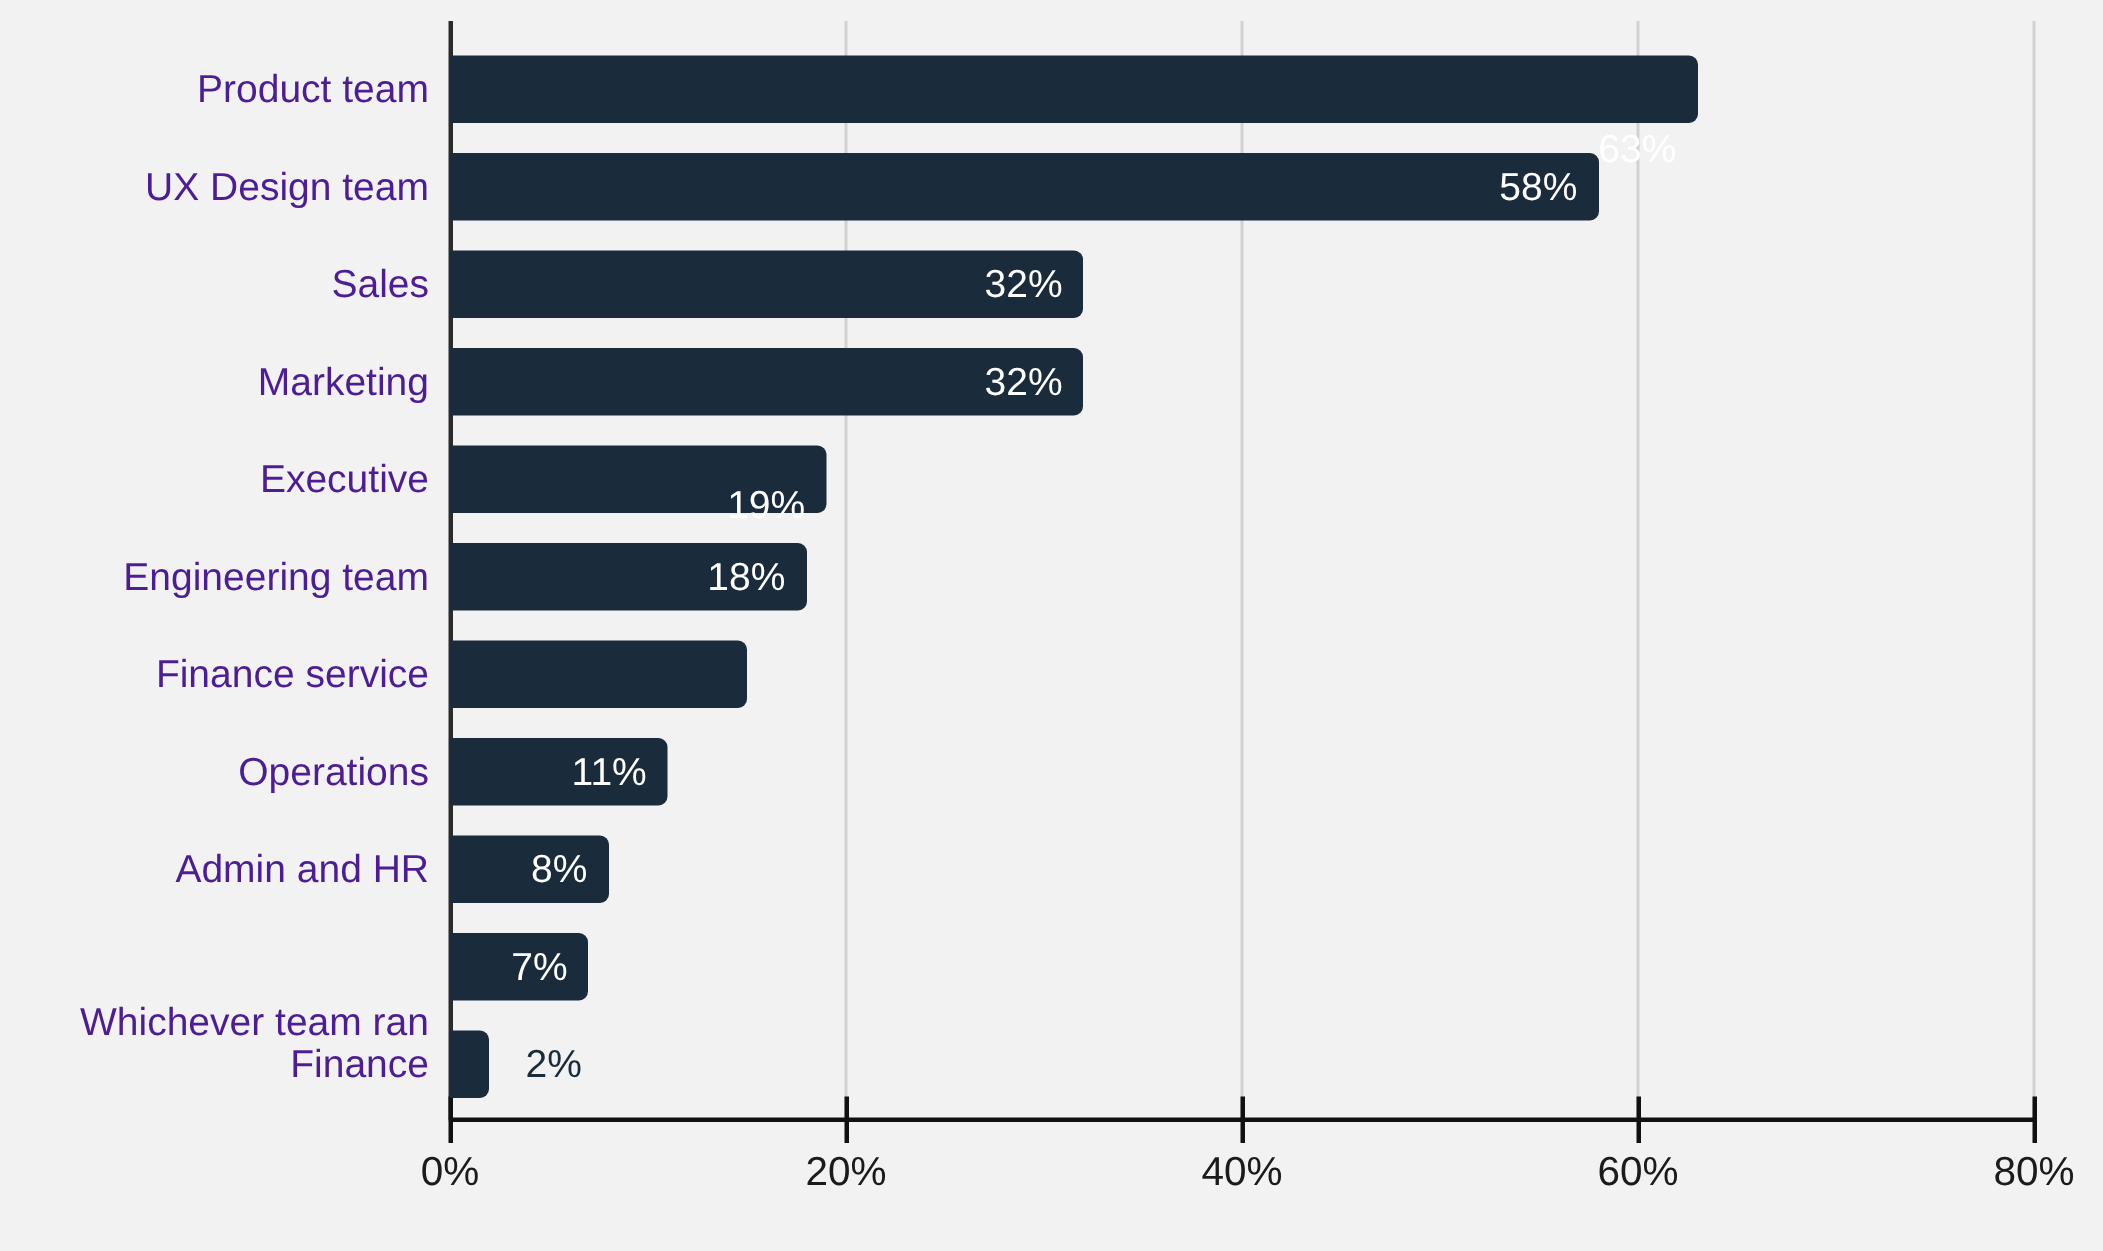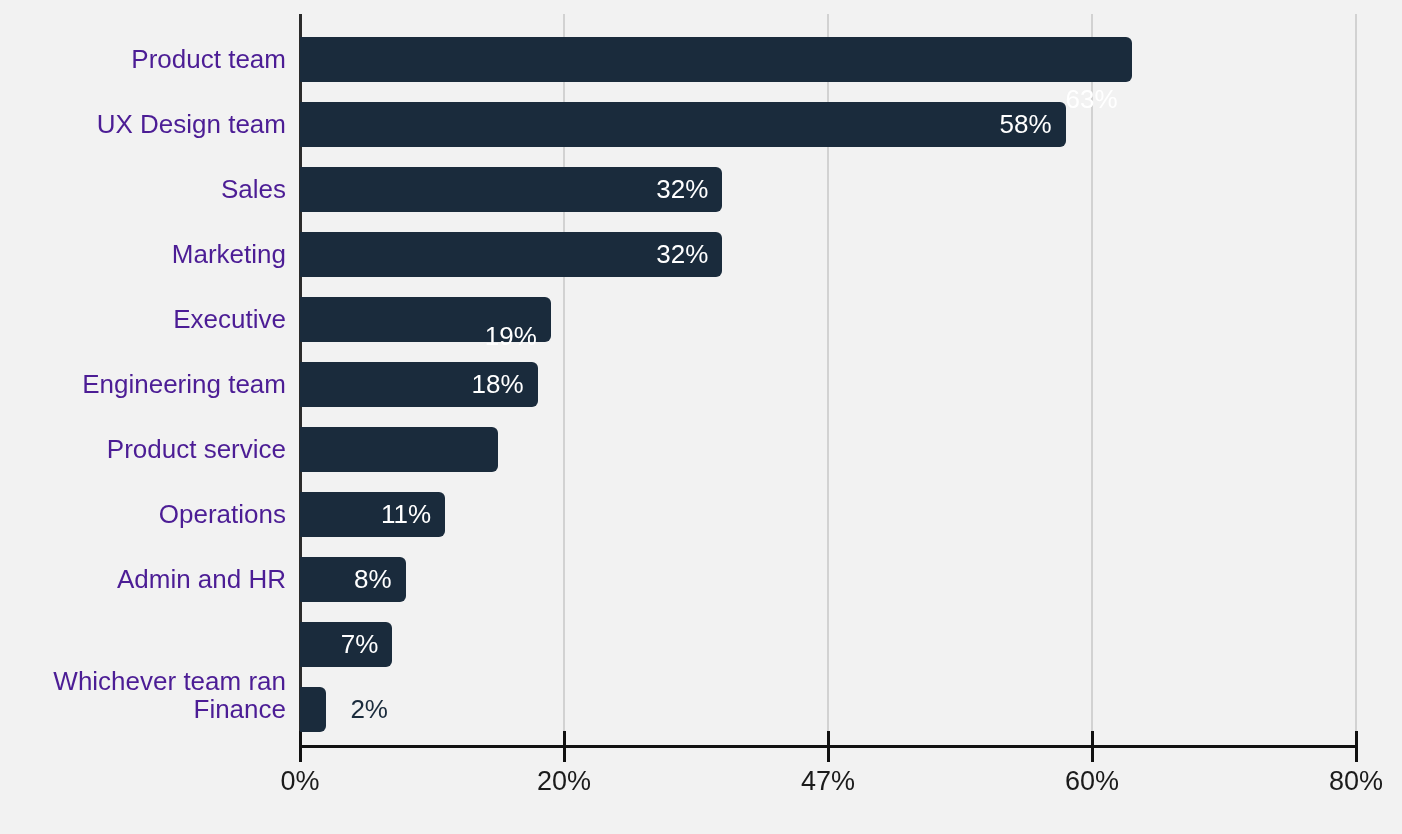--- a/index.html
+++ b/index.html
@@ -143,21 +143,21 @@
       <div class="x-tick" style="left: 1355px;"></div>
     </div>
 
   <div id="cat-labels">
       <div class="cat-label" style="top: 45.5px;">Product team</div>
       <div class="cat-label" style="top: 110.5px;">UX Design team</div>
       <div class="cat-label" style="top: 175.5px;">Sales</div>
       <div class="cat-label" style="top: 240.5px;">Marketing</div>
       <div class="cat-label" style="top: 305.5px;">Executive</div>
       <div class="cat-label" style="top: 370.5px;">Engineering team</div>
-      <div class="cat-label" style="top: 435.5px;">Product service</div>
+      <div class="cat-label" style="top: 435.5px;">Finance service</div>
       <div class="cat-label" style="top: 500.5px;">Operations</div>
       <div class="cat-label" style="top: 565.5px;">Admin and HR</div>
       <div class="cat-label" style="top: 630.5px; margin-top: 37px;">Whichever team ran</div>
       <div class="cat-label" style="top: 695.5px;">Finance</div>
     </div>
 
   <div class="plot-area" id="plot-area">
       <div class="bar" style="top: 37px; width: 831.6px; background: rgb(26, 43, 60);"></div>
       <div class="value-label inside" style="top: 37px; left: 0px; width: 817.6px; margin-top: 40px;">63%</div>
       <div class="bar" style="top: 102px; width: 765.6px; background: rgb(26, 43, 60);"></div>
@@ -177,18 +177,18 @@
       <div class="value-label inside" style="top: 557px; left: 0px; width: 91.6px;">8%</div>
       <div class="bar" style="top: 622px; width: 92.4px; background: rgb(26, 43, 60);"></div>
       <div class="value-label inside" style="top: 622px; left: 0px; width: 78.4px;">7%</div>
       <div class="bar" style="top: 687px; width: 26.4px; background: rgb(26, 43, 60);"></div>
       <div class="value-label outside" style="top: 687px; left: 50.4px;">2%</div>
     </div>
 
   <div id="xtick-labels">
       <div class="tick-label" style="left: 300px;">0%</div>
       <div class="tick-label" style="left: 564px;">20%</div>
-      <div class="tick-label" style="left: 828px;">47%</div>
+      <div class="tick-label" style="left: 828px;">40%</div>
       <div class="tick-label" style="left: 1092px;">60%</div>
       <div class="tick-label" style="left: 1356px;">80%</div>
     </div>
 
 </div>
 
 </body></html>

